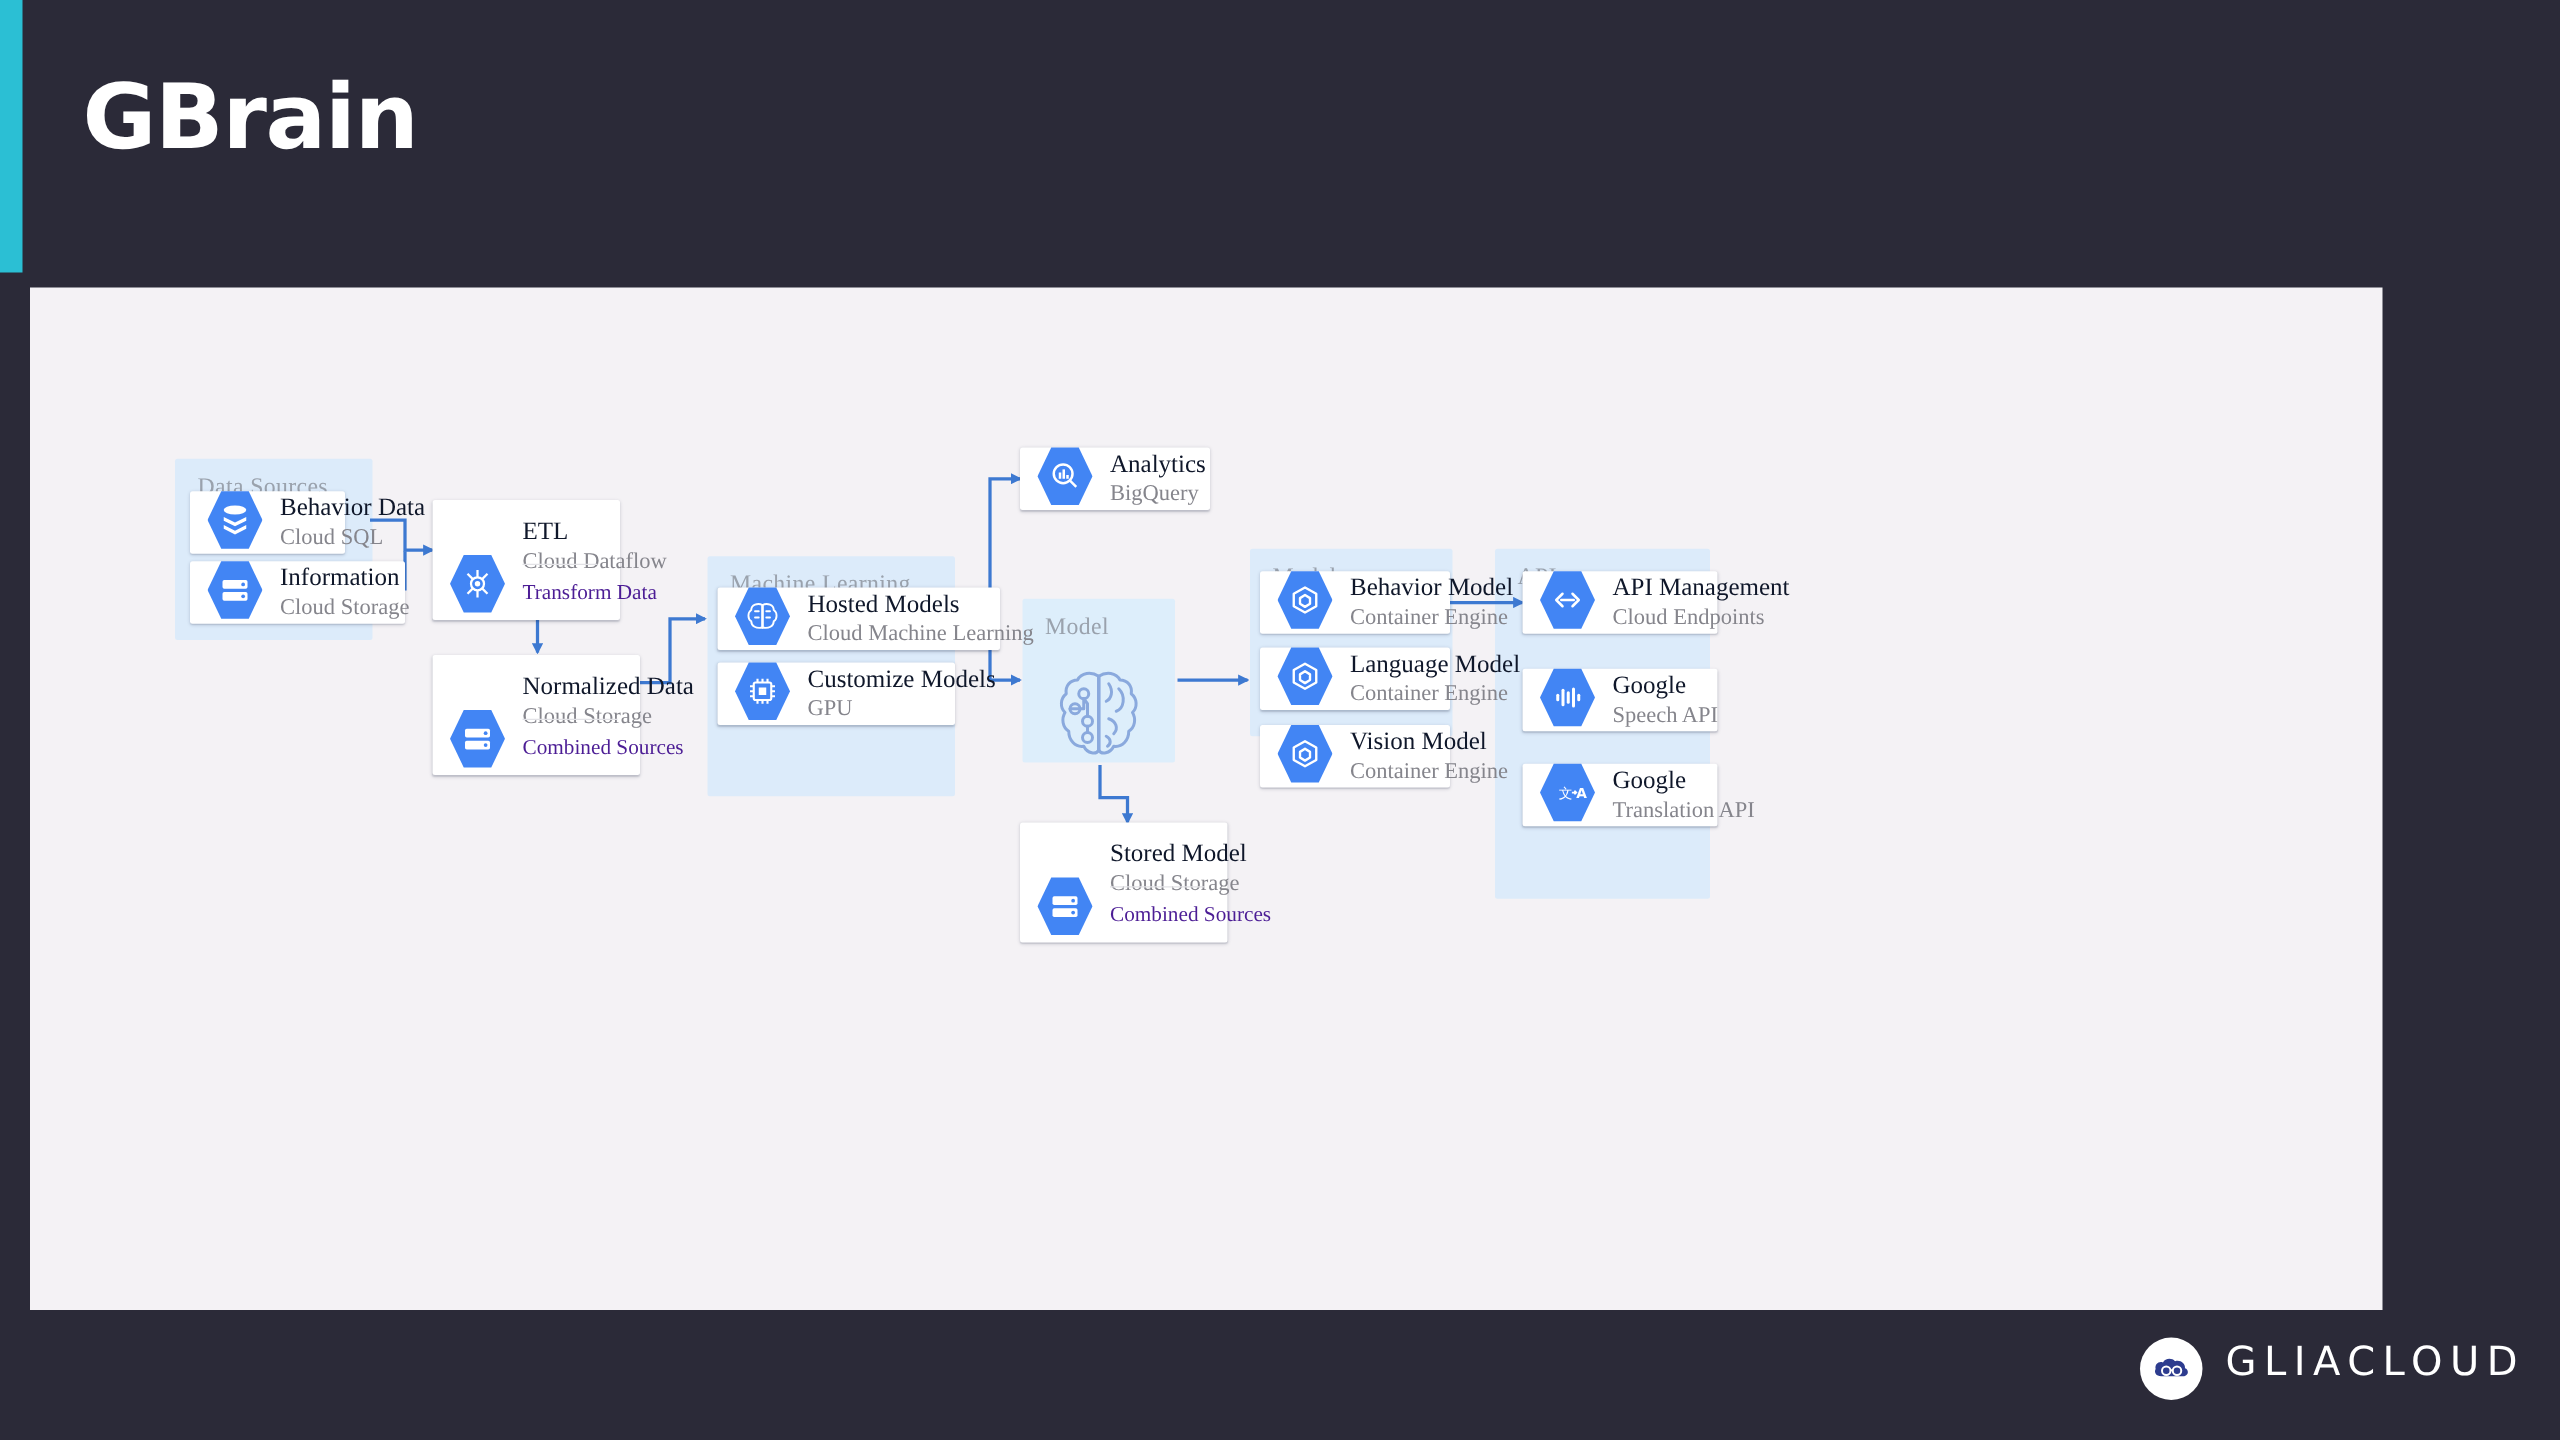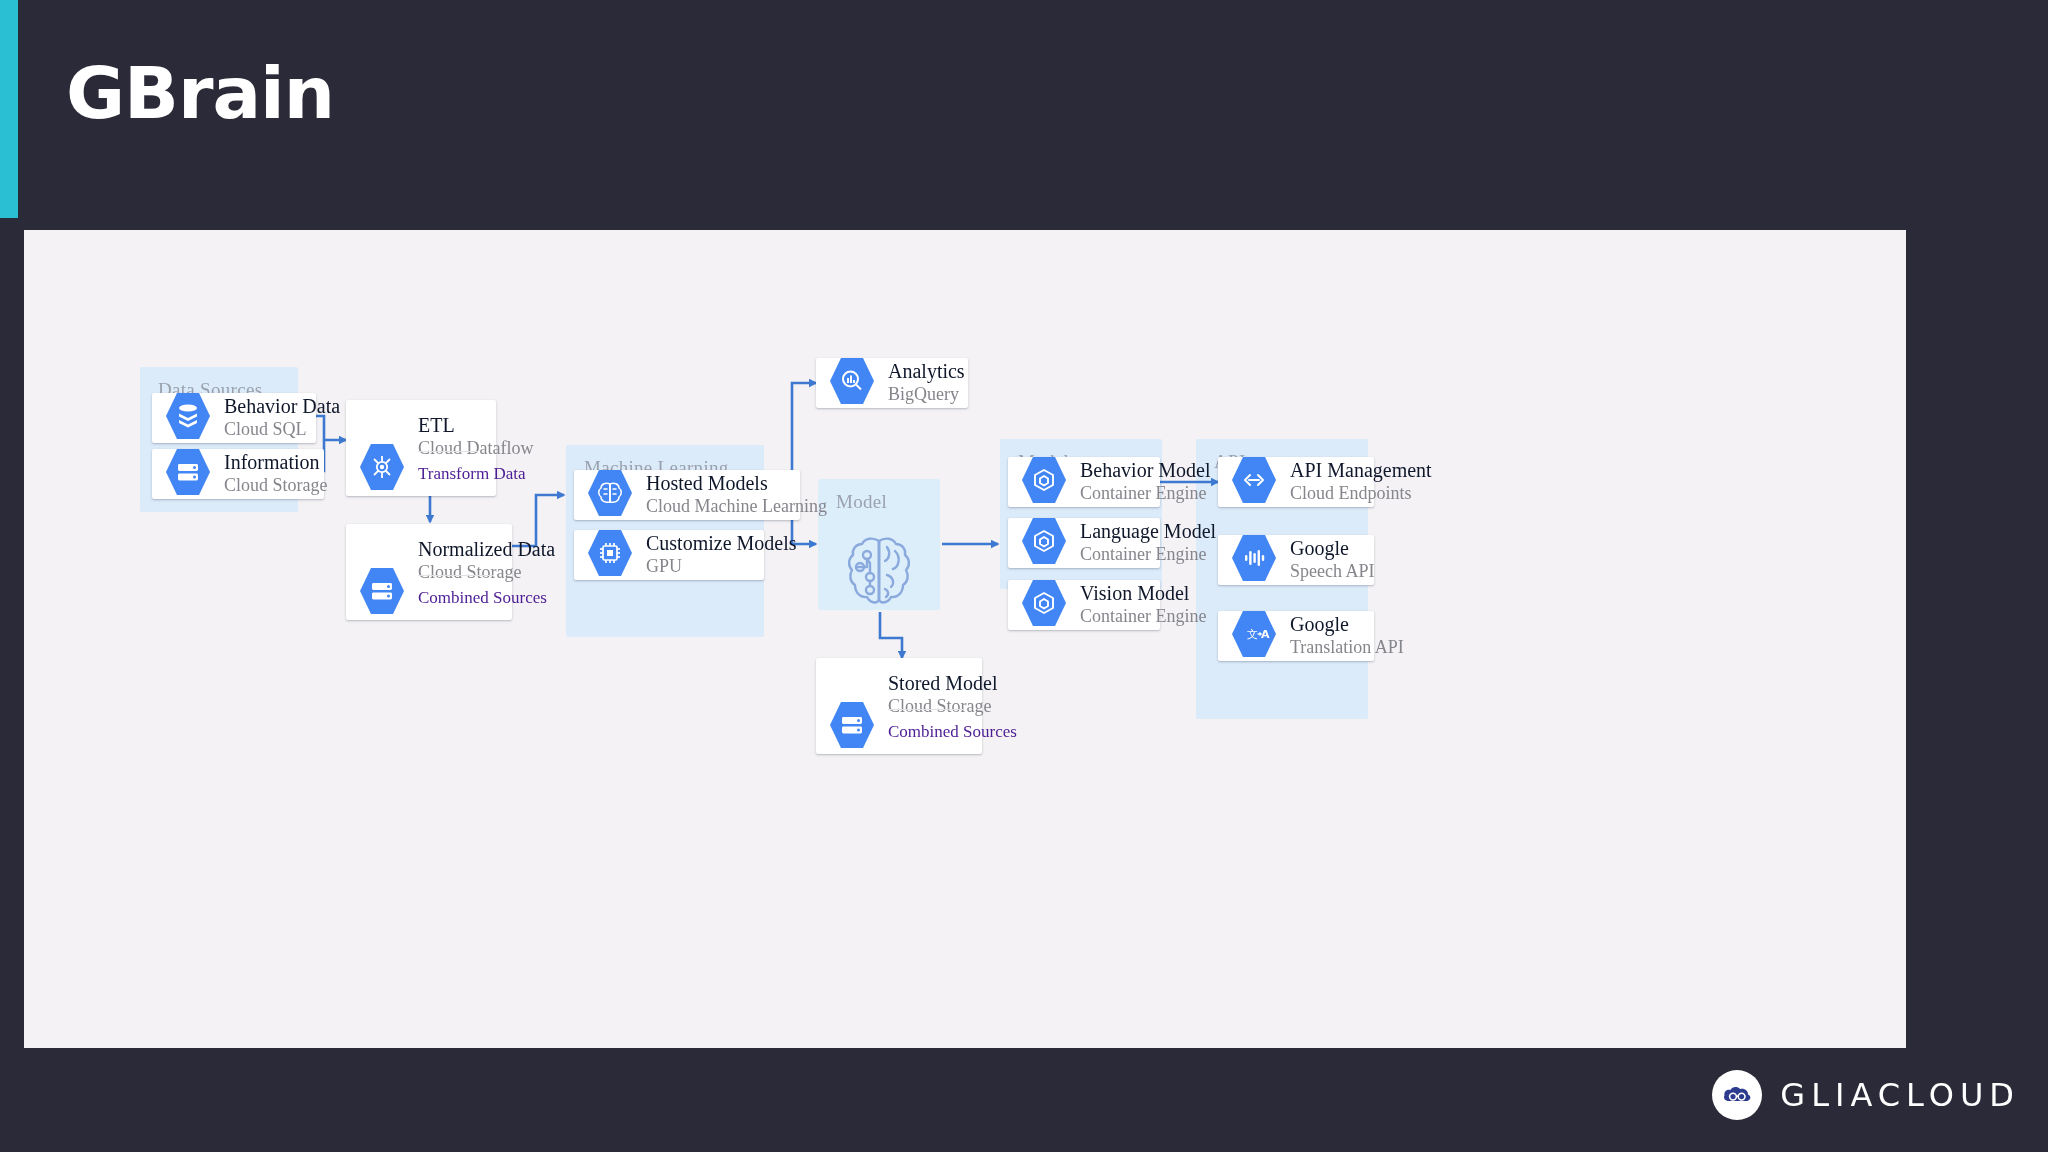--- a/index.html
+++ b/index.html
@@ -81,21 +81,21 @@
     position: absolute;
     background: #ddeefb;
   }
   #brain-icon { position: absolute; left: 50%; top: 54px; transform: translateX(-50%); }
 
   
   svg.wires { position: absolute; left: 0; top: 0; width: 1882px; height: 818px; overflow: visible; }
   .wire { stroke: #3d79d1; stroke-width: 2.6px; fill: none; }
 
   
-  #logo { position: absolute; right: 28px; bottom: 32px; display: flex; align-items: center; gap: 18px; }
+  #logo { position: absolute; right: 28px; bottom: 32px; display: flex; align-items: flex-start; gap: 18px; }
   #logo-mark {
     width: 50px; height: 50px; border-radius: 50%; background: #ffffff;
     display: flex; align-items: center; justify-content: center;
   }
   #logo-text {
     font-family: "DejaVu Sans", sans-serif;
     font-size: 32px; font-weight: 400; letter-spacing: 6px; color: #ffffff;
   }
 </style>
 </head>
@@ -173,21 +173,21 @@
       <path class="wire" d="M740 265 L768 265 L768 153 L792 153" marker-end="url(#arrow)"></path>
       <path class="wire" d="M768 266 L768 314 L792 314" marker-end="url(#arrow)"></path>
 
       <path class="wire" d="M918 314 L974 314" marker-end="url(#arrow)"></path>
 
       <path class="wire" d="M856 382 L856 408 L878 408 L878 428" marker-end="url(#arrow)"></path>
 
       <path class="wire" d="M1136 252 L1194 252" marker-end="url(#arrow)"></path>
     </svg>
 
-    <div class="card" style="left:128px; top:163px; width:164px; height:50px;">
+    <div class="card" style="left:128px; top:163px; width:124px; height:50px;">
       <span class="ico">
         <svg width="44" height="50" viewBox="0 0 44 50">
           <polygon points="11,2 33,2 44,25 33,48 11,48 0,25" fill="#4285f4"></polygon>
           <g fill="#ffffff">
             <ellipse cx="22" cy="17" rx="9" ry="3.6"></ellipse>
             <path d="M13 22.5 L22 27 L31 22.5 L31 25.5 L22 30 L13 25.5 Z"></path>
             <path d="M13 29 L22 33.5 L31 29 L31 32 L22 36.5 L13 32 Z"></path>
           </g>
         </svg>
       </span>

